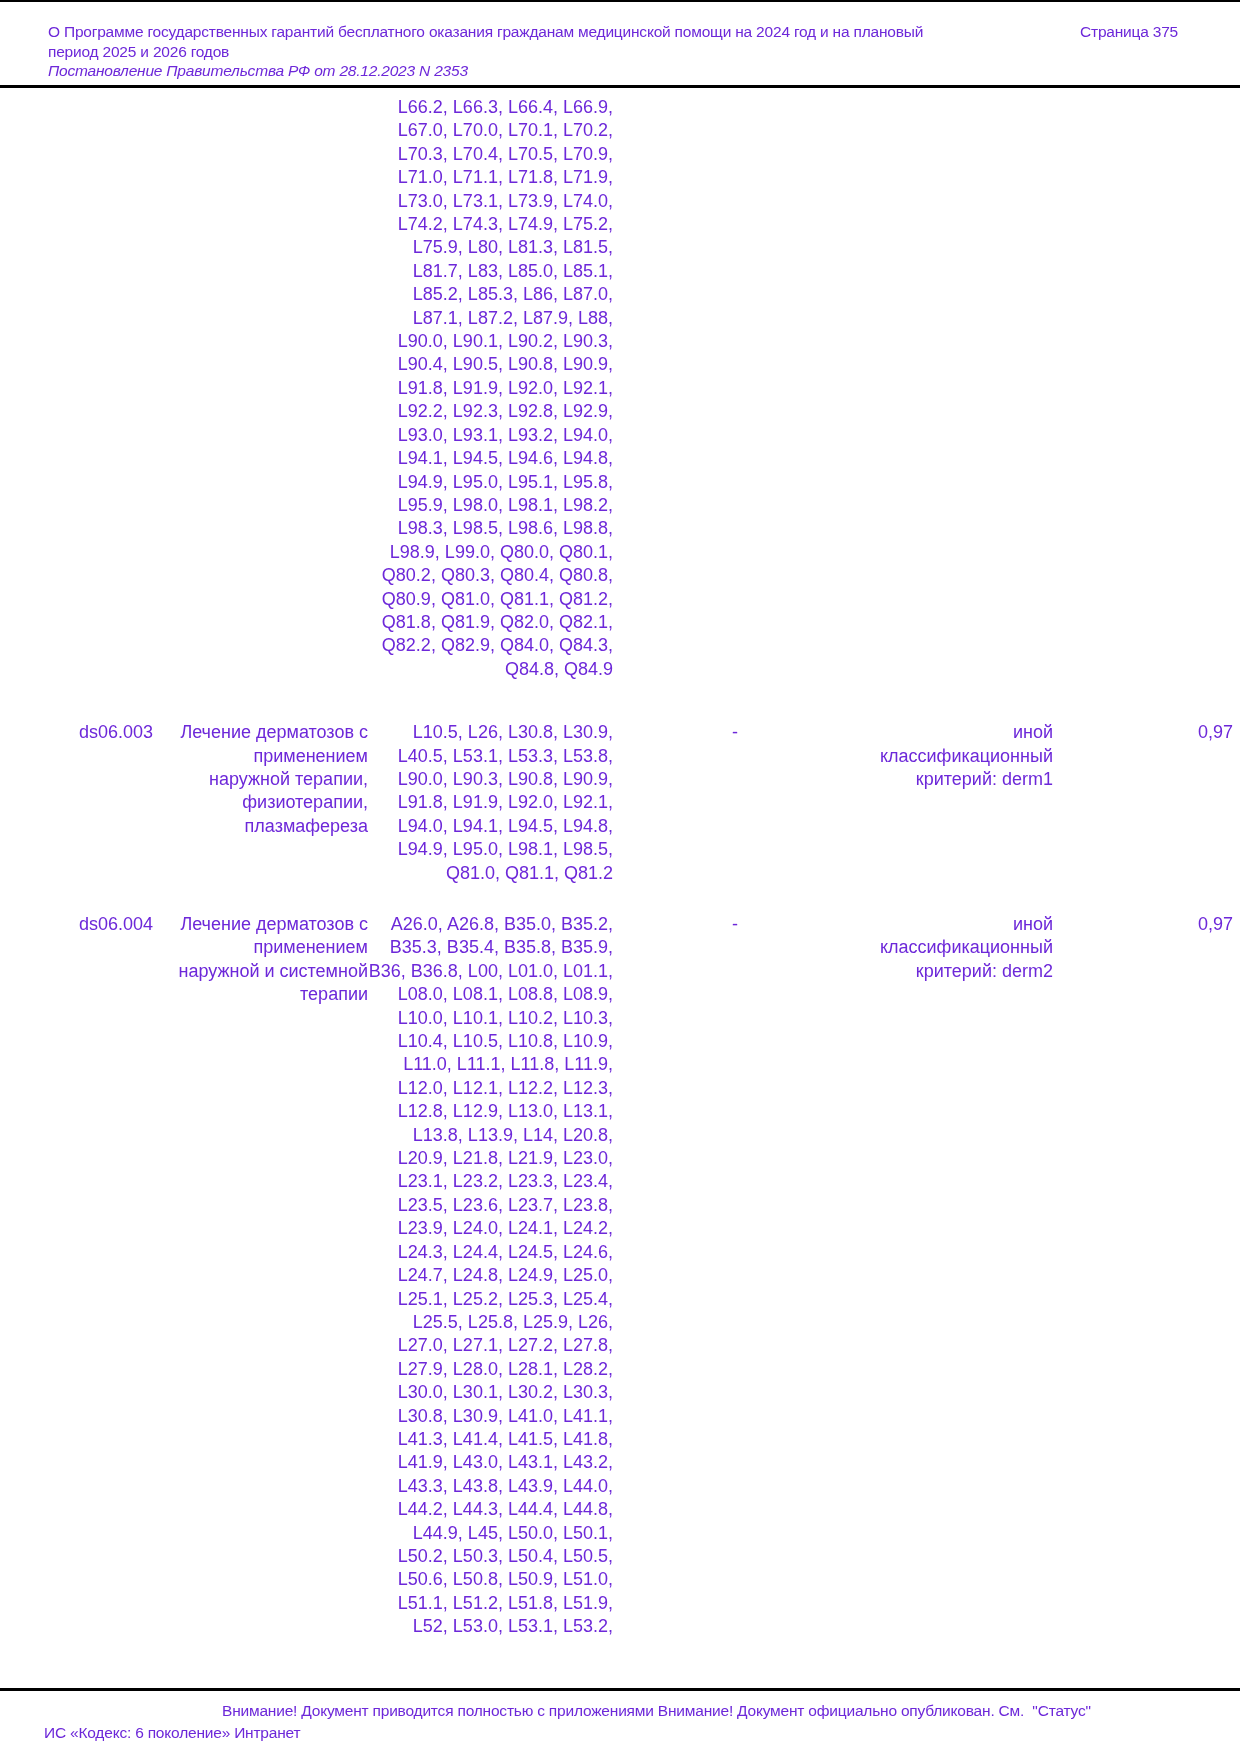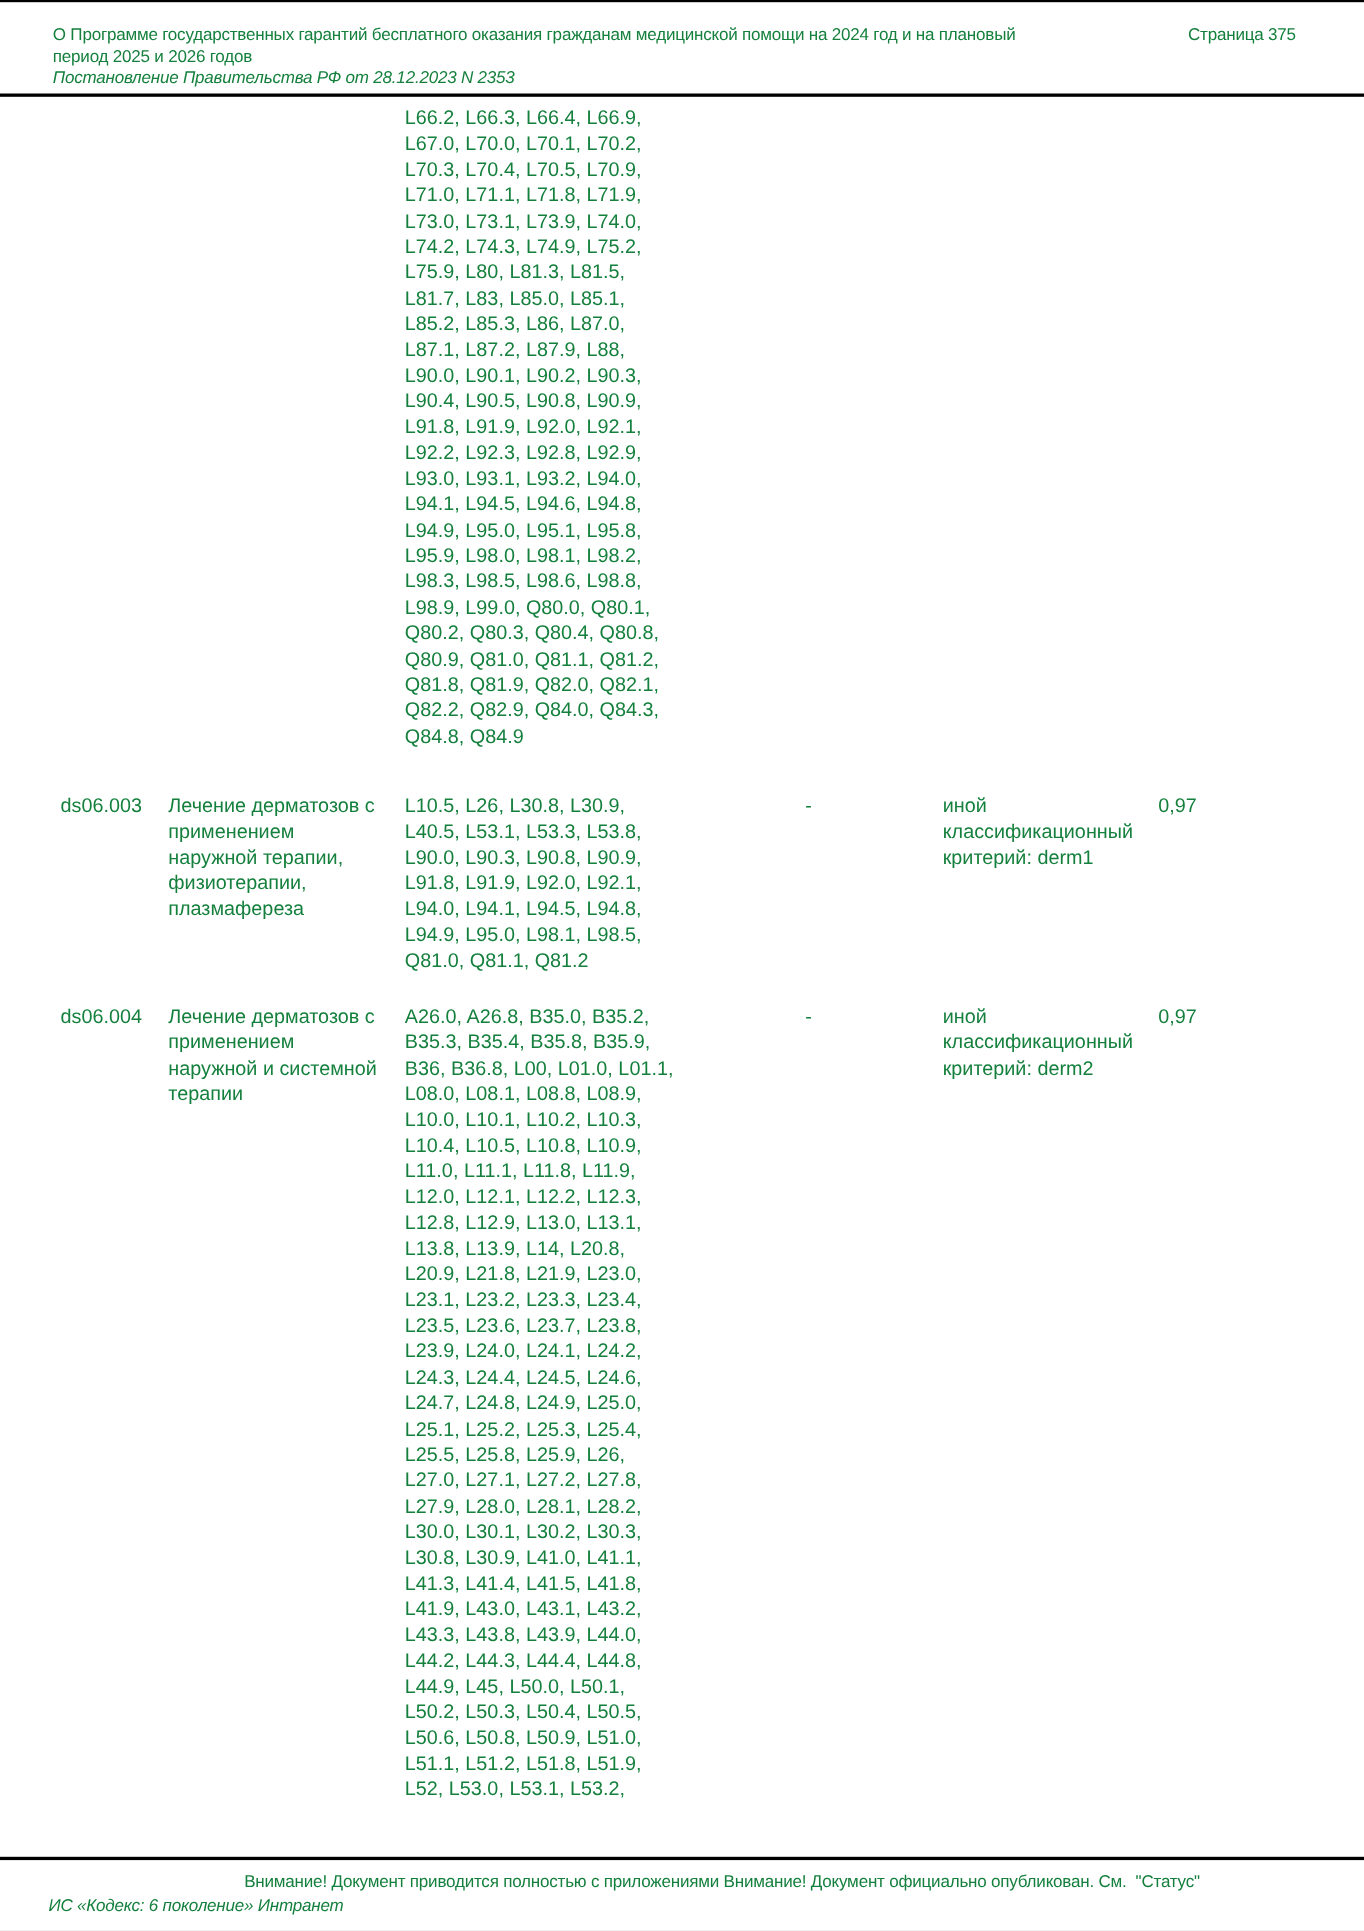--- a/index.html
+++ b/index.html
@@ -2,21 +2,21 @@
 <html><head>
 <meta charset="utf-8">
 <style>
   html, body { margin: 0; padding: 0; background: #e8e8e8; }
   .page {
     position: relative;
     width: 1240px;
     height: 1755px;
     margin: 0 auto;
     background: #ffffff;
-    color: #15803d;
+    color: #6d28d9;
     font-family: "Liberation Sans", sans-serif;
     overflow: hidden;
   }
   .top-edge {
     position: absolute; top: 0; left: 0;
     width: 1240px; height: 2px; background: #000;
   }
   
   .header-title {
     position: absolute; top: 22px; left: 48px;
@@ -48,39 +48,38 @@
     width: 1178px;
     font-size: 18px; line-height: 23.4px;
   }
   .trow {
     display: grid;
     grid-template-columns: 98px 215px 245px 244px 196px 180px;
     align-items: start;
   }
   .row-ds003 { margin-top: 40px; }
   .row-ds004 { margin-top: 28px; }
-  .cell { white-space: pre-line; }
+  .cell { white-space: pre-line; text-align: right; }
   .cell-dash { text-align: center; }
   
   .rule-bottom {
     position: absolute; top: 1688px; left: 0;
     width: 1240px; height: 3px; background: #000;
   }
   .footer-notice {
     position: absolute; top: 1700px; left: 222px;
     font-size: 15.5px; line-height: 22px;
     letter-spacing: -0.2px;
     white-space: pre-wrap;
     text-align: right;
   }
   .footer-source {
     position: absolute; top: 1722px; left: 44px;
     font-size: 15.5px; line-height: 22px;
     letter-spacing: -0.2px;
-    font-style: italic;
   }
 </style>
 </head>
 <body>
 
 <div class="page">
   <div class="top-edge"></div>
 
   <div class="header-title">О Программе государственных гарантий бесплатного оказания гражданам медицинской помощи на 2024 год и на плановый
 период 2025 и 2026 годов</div>

